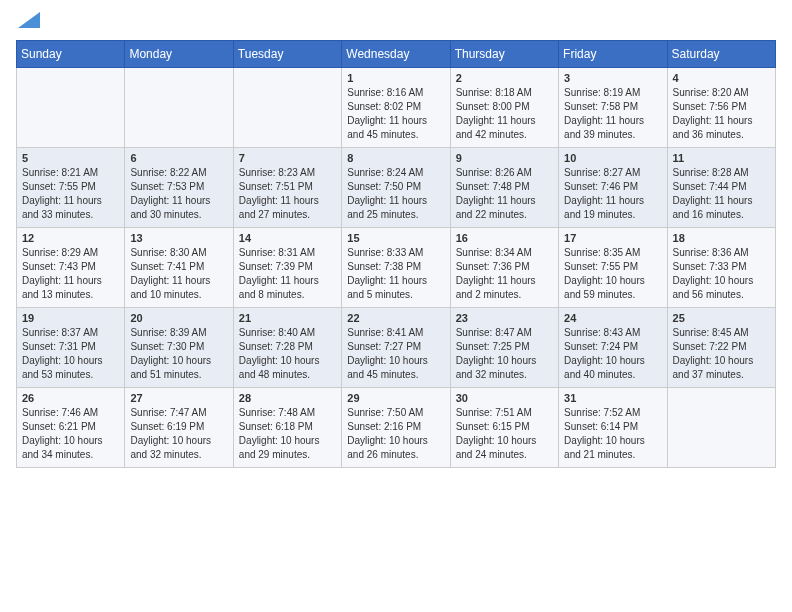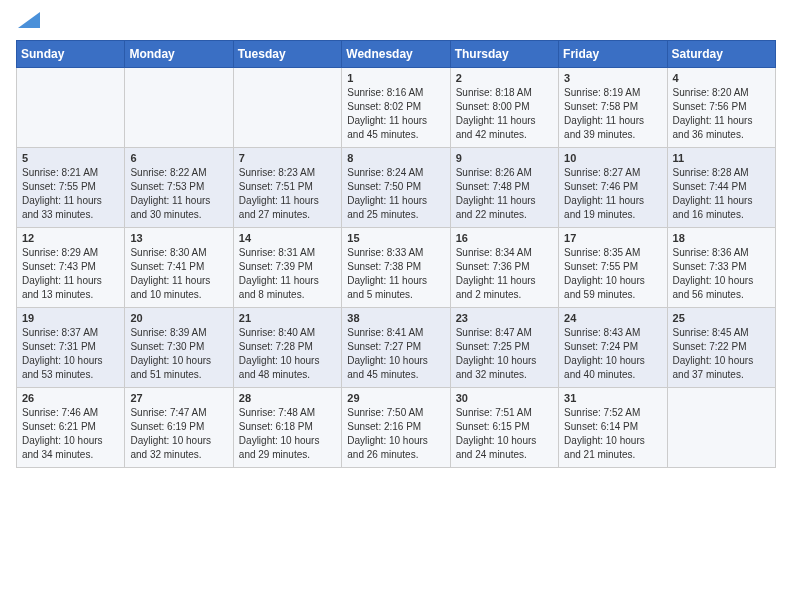--- a/index.html
+++ b/index.html
@@ -45,21 +45,21 @@
     }
     table {
       width: 100%;
       border-collapse: collapse;
       table-layout: fixed;
     }
     thead tr th {
       background-color: #3a6fc4;
       color: #fff;
       font-size: 12px;
-      font-weight: bold;
+      font-weight: normal;
       padding: 6px 4px;
       text-align: left;
       border: 1px solid #2a5aaa;
     }
     tbody tr td {
       border: 1px solid #ccc;
       vertical-align: top;
       padding: 4px 5px;
       font-size: 10px;
       color: #333;
@@ -290,21 +290,21 @@
         </td>
         <td>
           <span class="day-number">21</span>
         <div class="day-info">
           <span>Sunrise: 8:40 AM</span><br>
           <span>Sunset: 7:28 PM</span><br>
           <span>Daylight: 10 hours and 48 minutes.</span>
         </div>
         </td>
         <td>
-          <span class="day-number">38</span>
+          <span class="day-number">22</span>
         <div class="day-info">
           <span>Sunrise: 8:41 AM</span><br>
           <span>Sunset: 7:27 PM</span><br>
           <span>Daylight: 10 hours and 45 minutes.</span>
         </div>
         </td>
         <td>
           <span class="day-number">23</span>
         <div class="day-info">
           <span>Sunrise: 8:47 AM</span><br>

